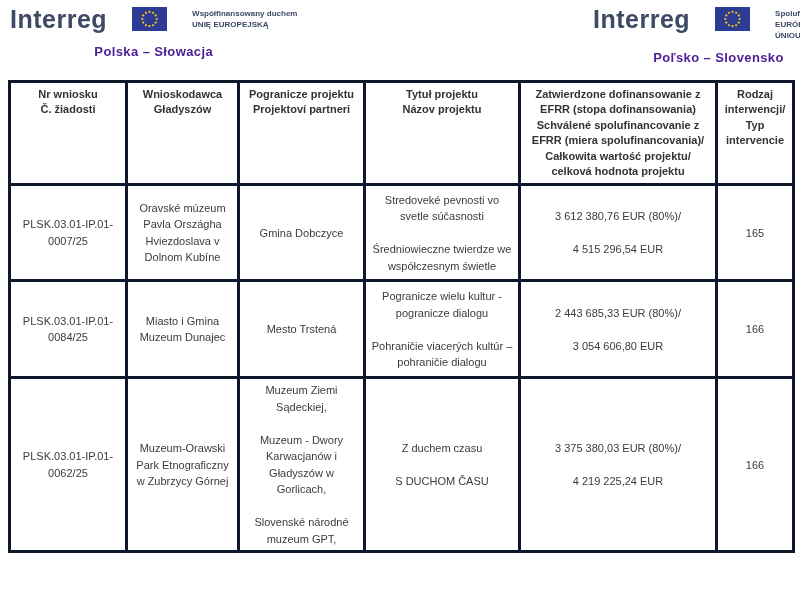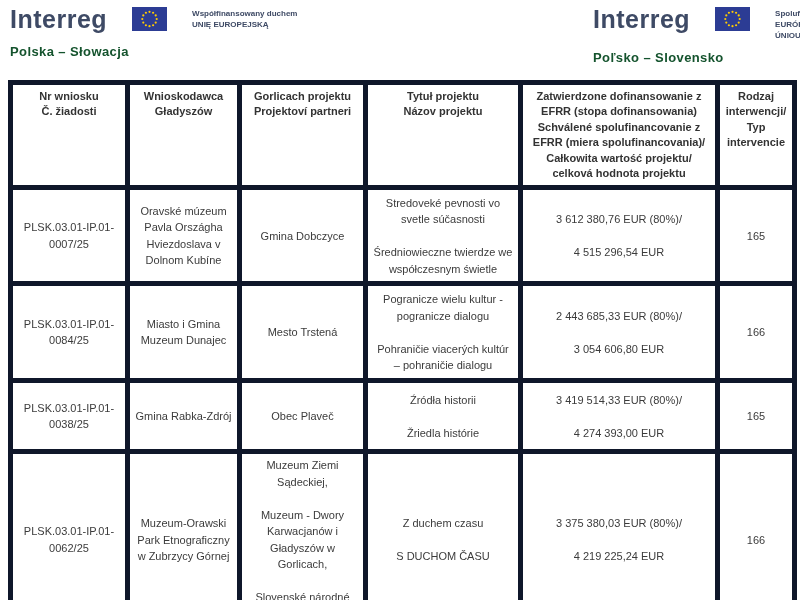--- a/index.html
+++ b/index.html
@@ -17,29 +17,29 @@
     font-size:25px; font-weight:bold; color:#3e4a65;
     letter-spacing:0.5px; line-height:1.1;
   }
   .eu-flag { display:block; margin-top:1px; }
   .eu-text {
     font-size:8px; font-weight:bold; color:#3e4a65;
     white-space:pre-line; line-height:1.35; padding-top:3px;
   }
   .program-name {
     margin-top:9px; font-size:13px; font-weight:bold;
-    color:#14532d; letter-spacing:0.4px;
+    color:#4c1d95; letter-spacing:0.4px;text-align:center;
   }
   
   .projects-table {
     position:absolute; left:8px; top:80px; width:784px;
     border-collapse:collapse; table-layout:fixed; color:#3b3b3b;
   }
   .projects-table th, .projects-table td {
-    border:5px solid #0f172a; text-align:center;
+    border:3px solid #0f172a; text-align:center;
     white-space:pre-line; overflow:hidden;
   }
   .projects-table th {
     font-size:11px; font-weight:bold; vertical-align:top;
     padding:4px 4px; line-height:1.4; color:#333333;
   }
   .projects-table td {
     font-size:11px; vertical-align:middle;
     padding:3px 5px; line-height:1.5;
   }
@@ -118,21 +118,21 @@
       <col style="width:155px">
         <col style="width:197px">
         <col style="width:77px">
     </colgroup>
     <thead>
       <tr class="h-header">
         <th>Nr wniosku
 Č. žiadosti</th>
         <th>Wnioskodawca
 Gładyszów</th>
-        <th>Gorlicach projektu
+        <th>Pogranicze projektu
 Projektoví partneri</th>
         <th>Tytuł projektu
 Názov projektu</th>
         <th>Zatwierdzone dofinansowanie z
 EFRR (stopa dofinansowania)
 Schválené spolufinancovanie z
 EFRR (miera spolufinancovania)/
 Całkowita wartość projektu/
 celková hodnota projektu</th>
         <th>Rodzaj
@@ -159,32 +159,20 @@
         <td>Miasto i Gmina Muzeum Dunajec</td>
         <td>Mesto Trstená</td>
         <td>Pogranicze wielu kultur - pogranicze dialogu
 
 Pohraničie viacerých kultúr – pohraničie dialogu</td>
         <td>2 443 685,33 EUR (80%)/
 
 3 054 606,80 EUR</td>
         <td>166</td>
       </tr>
-      <tr class="h-r3">
-        <td>PLSK.03.01-IP.01-0038/25</td>
-        <td>Gmina Rabka-Zdrój</td>
-        <td>Obec Plaveč</td>
-        <td>Źródła historii
-
-Žriedla histórie</td>
-        <td>3 419 514,33 EUR (80%)/
-
-4 274 393,00 EUR</td>
-        <td>165</td>
-      </tr>
       <tr class="h-r4">
         <td>PLSK.03.01-IP.01-0062/25</td>
         <td>Muzeum-Orawski Park Etnograficzny w Zubrzycy Górnej</td>
         <td>Muzeum Ziemi
 Sądeckiej,
 
 Muzeum - Dwory
 Karwacjanów i
 Gładyszów w Gorlicach,
 

